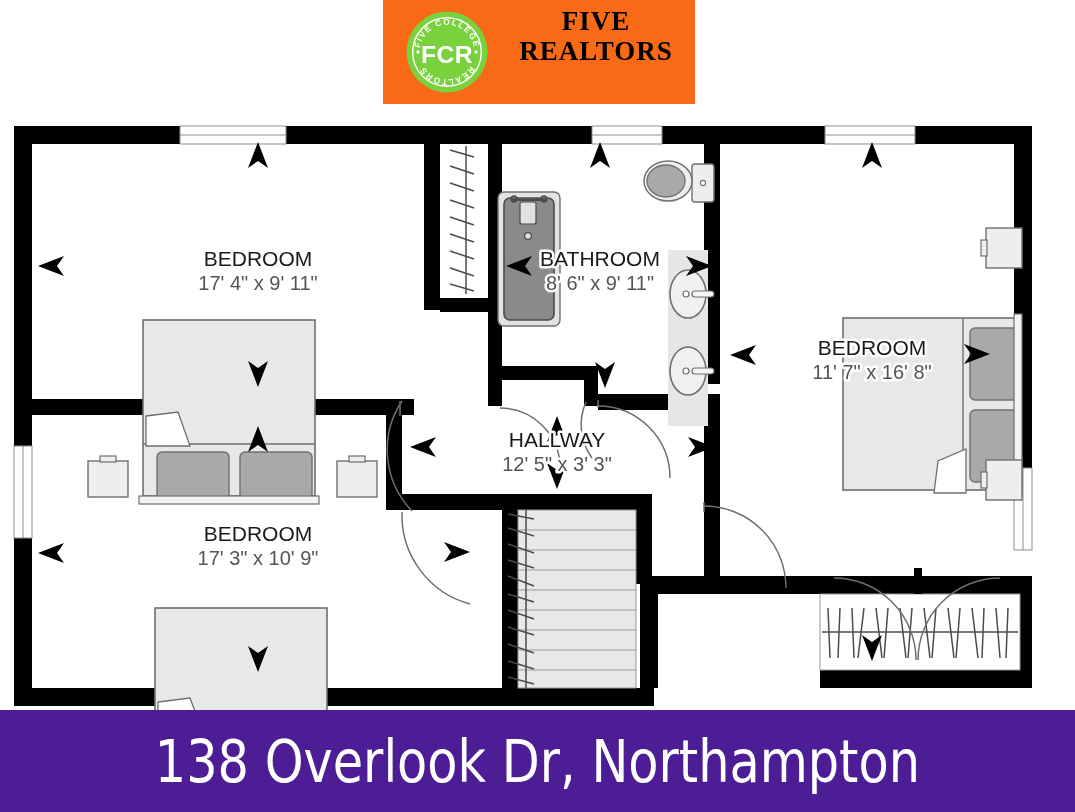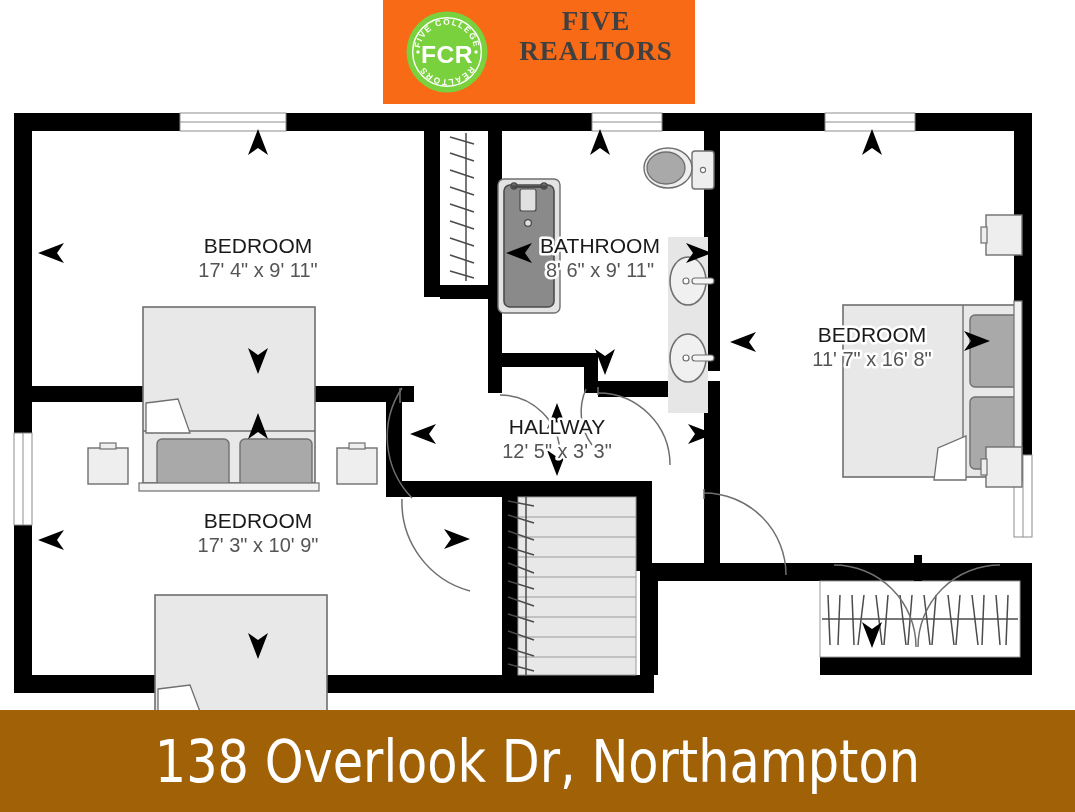--- a/index.html
+++ b/index.html
@@ -35,58 +35,58 @@
     left: 20px;
     top: 8px;
     width: 88px;
     height: 88px;
   }
   #brand-text {
     position: absolute;
     left: 120px;
     top: 6px;
     width: 186px;
-    color: #404040;
+    color: #000000;
     font-family: "Liberation Serif", serif;
     font-weight: bold;
     font-size: 27px;
     line-height: 30px;
     letter-spacing: 1px;
     text-align: center;
   }
   #brand-text div { white-space: nowrap; }
 
   
   #address-band {
     position: absolute;
     left: 0;
     top: 710px;
     width: 1075px;
     height: 102px;
-    background: #a16207;
+    background: #4c1d95;
     display: flex;
     align-items: center;
     justify-content: center;
     z-index: 30;
   }
   #address-text {
     color: #ffffff;
     font-family: "DejaVu Sans Condensed", "Liberation Sans", sans-serif;
     font-size: 59px;
     font-weight: 400;
     letter-spacing: 0px;
     transform: scaleX(0.93);
     white-space: nowrap;
   }
 
   
   #plan {
     position: absolute;
     left: 0;
-    top: 103px;
+    top: 116px;
     width: 1075px;
     height: 612px;
   }
   #plan svg { display: block; }
 
   .rm-label {
     font-family: "Liberation Sans", sans-serif;
     fill: #1a1a1a;
     font-size: 21px;
     text-anchor: middle;

